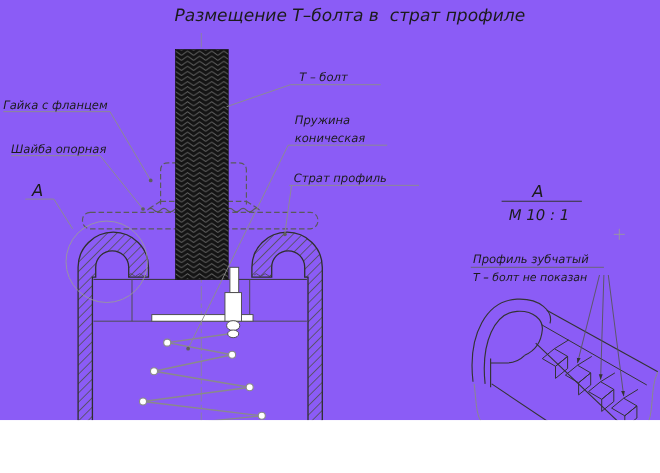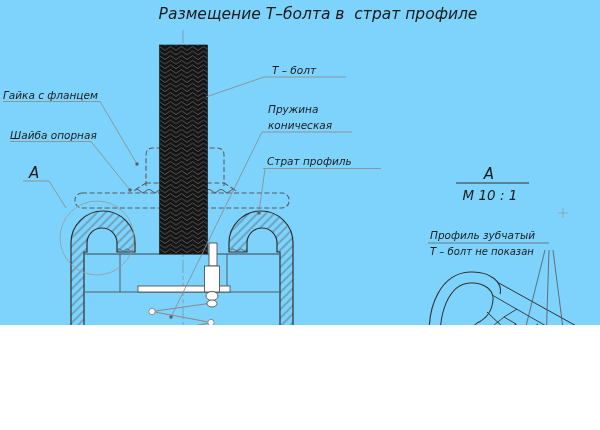--- a/index.html
+++ b/index.html
@@ -1,16 +1,16 @@
 <!DOCTYPE html>
 <html><head>
 <meta charset="utf-8">
 <style>
   html,body{margin:0;padding:0;background:#ffffff;}
-  .canvas{width:600px;height:325px;background:#7dd3fc;overflow:hidden;position:relative;
+  .canvas{width:600px;height:382px;background:#8b5cf6;overflow:hidden;position:relative;
           font-family:"DejaVu Sans", sans-serif;}
   svg{display:block;}
   .ttl  {font:italic 15.5px "DejaVu Sans",sans-serif; fill:#1b1b1b; white-space:pre;}
   .lbl  {font:italic 10.5px "DejaVu Sans",sans-serif; fill:#1b1b1b;}
   .mark {font:italic 15px   "DejaVu Sans",sans-serif; fill:#1b1b1b;}
   .scale{font:italic 13.5px "DejaVu Sans",sans-serif; fill:#1b1b1b;}
   .note {font:italic 10.5px "DejaVu Sans",sans-serif; fill:#1b1b1b;}
   .note2{font:italic 10px   "DejaVu Sans",sans-serif; fill:#1b1b1b;}
 </style>
 </head>

